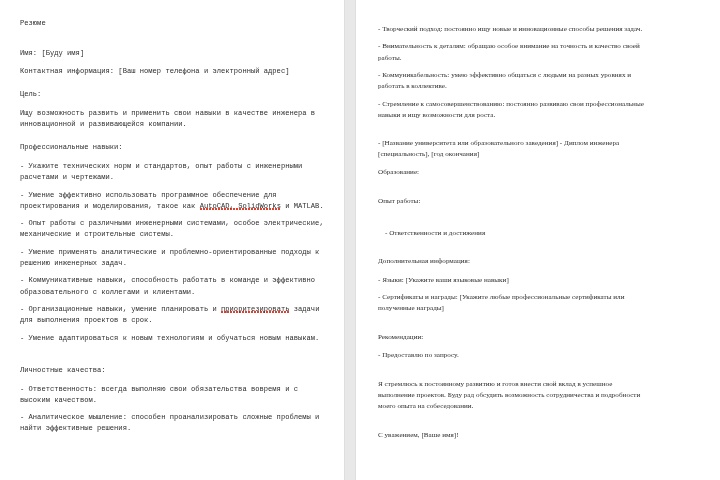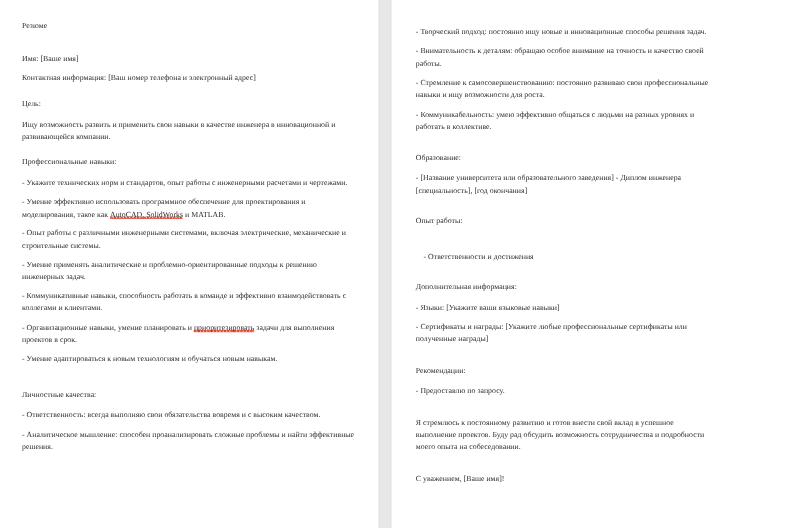--- a/index.html
+++ b/index.html
@@ -28,20 +28,21 @@
   .page {
     position: relative;
     background: #ffffff;
     height: 480px;
     box-sizing: border-box;
     overflow: hidden;
   }
   .page-left {
     width: 344px;
     padding: 18px 18px 0 20px;
+    font-family: Liberation Mono, monospace;
   }
   .page-right {
     width: 312px;
     padding: 18px 20px 0 22px;
   }
 
   
   .page-gutter {
     width: 12px;
     height: 480px;
@@ -90,41 +91,41 @@
 </style>
 </head>
 <body>
 
 <div class="doc-viewer">
 
   <div class="page page-left">
 
     <p class="para title">Резюме</p>
 
-    <p class="para">Имя: [Ваше имя]</p>
+    <p class="para">Имя: [Буду имя]</p>
     <p class="para">Контактная информация: [Ваш номер телефона и электронный адрес]</p>
 
     <div class="spacer-sm"></div>
 
     <p class="para heading">Цель:</p>
     <p class="para">Ищу возможность развить и применить свои навыки в качестве инженера в инновационной и развивающейся компании.</p>
 
     <div class="spacer-sm"></div>
 
     <p class="para heading">Профессиональные навыки:</p>
 
     <p class="para">- Укажите технических норм и стандартов, опыт работы с инженерными расчетами и чертежами.</p>
 
     <p class="para">
       <span>- Умение эффективно использовать программное обеспечение для проектирования и моделирования, такое как </span><span class="misspelled">AutoCAD, SolidWorks</span><span> и MATLAB.</span>
     </p>
 
-    <p class="para">- Опыт работы с различными инженерными системами, включая электрические, механические и строительные системы.</p>
+    <p class="para">- Опыт работы с различными инженерными системами, особое электрические, механические и строительные системы.</p>
     <p class="para">- Умение применять аналитические и проблемно-ориентированные подходы к решению инженерных задач.</p>
-    <p class="para">- Коммуникативные навыки, способность работать в команде и эффективно взаимодействовать с коллегами и клиентами.</p>
+    <p class="para">- Коммуникативные навыки, способность работать в команде и эффективно образовательного с коллегами и клиентами.</p>
 
     <p class="para">
       <span>- Организационные навыки, умение планировать и </span><span class="misspelled">приоритезировать</span><span> задачи для выполнения проектов в срок.</span>
     </p>
 
     <p class="para">- Умение адаптироваться к новым технологиям и обучаться новым навыкам.</p>
 
     <div class="spacer-lg"></div>
 
     <p class="para heading">Личностные качества:</p>
@@ -133,27 +134,27 @@
   </div>
 
   <div class="page-gutter"></div>
 
   <div class="page page-right">
 
     <div class="spacer-sm"></div>
 
     <p class="para">- Творческий подход: постоянно ищу новые и инновационные способы решения задач.</p>
     <p class="para">- Внимательность к деталям: обращаю особое внимание на точность и качество своей работы.</p>
+    <p class="para">- Коммуникабельность: умею эффективно общаться с людьми на разных уровнях и работать в коллективе.</p>
     <p class="para">- Стремление к самосовершенствованию: постоянно развиваю свои профессиональные навыки и ищу возможности для роста.</p>
-    <p class="para">- Коммуникабельность: умею эффективно общаться с людьми на разных уровнях и работать в коллективе.</p>
 
     <div class="spacer-md"></div>
 
+    <p class="para">- [Название университета или образовательного заведения] - Диплом инженера [специальность], [год окончания]</p>
     <p class="para heading">Образование:</p>
-    <p class="para">- [Название университета или образовательного заведения] - Диплом инженера [специальность], [год окончания]</p>
 
     <div class="spacer-md"></div>
 
     <p class="para heading">Опыт работы:</p>
     <p class="para sub-bullet">- Ответственности и достижения</p>
 
     <div class="spacer-md"></div>
 
     <p class="para heading">Дополнительная информация:</p>
     <p class="para">- Языки: [Укажите ваши языковые навыки]</p>

